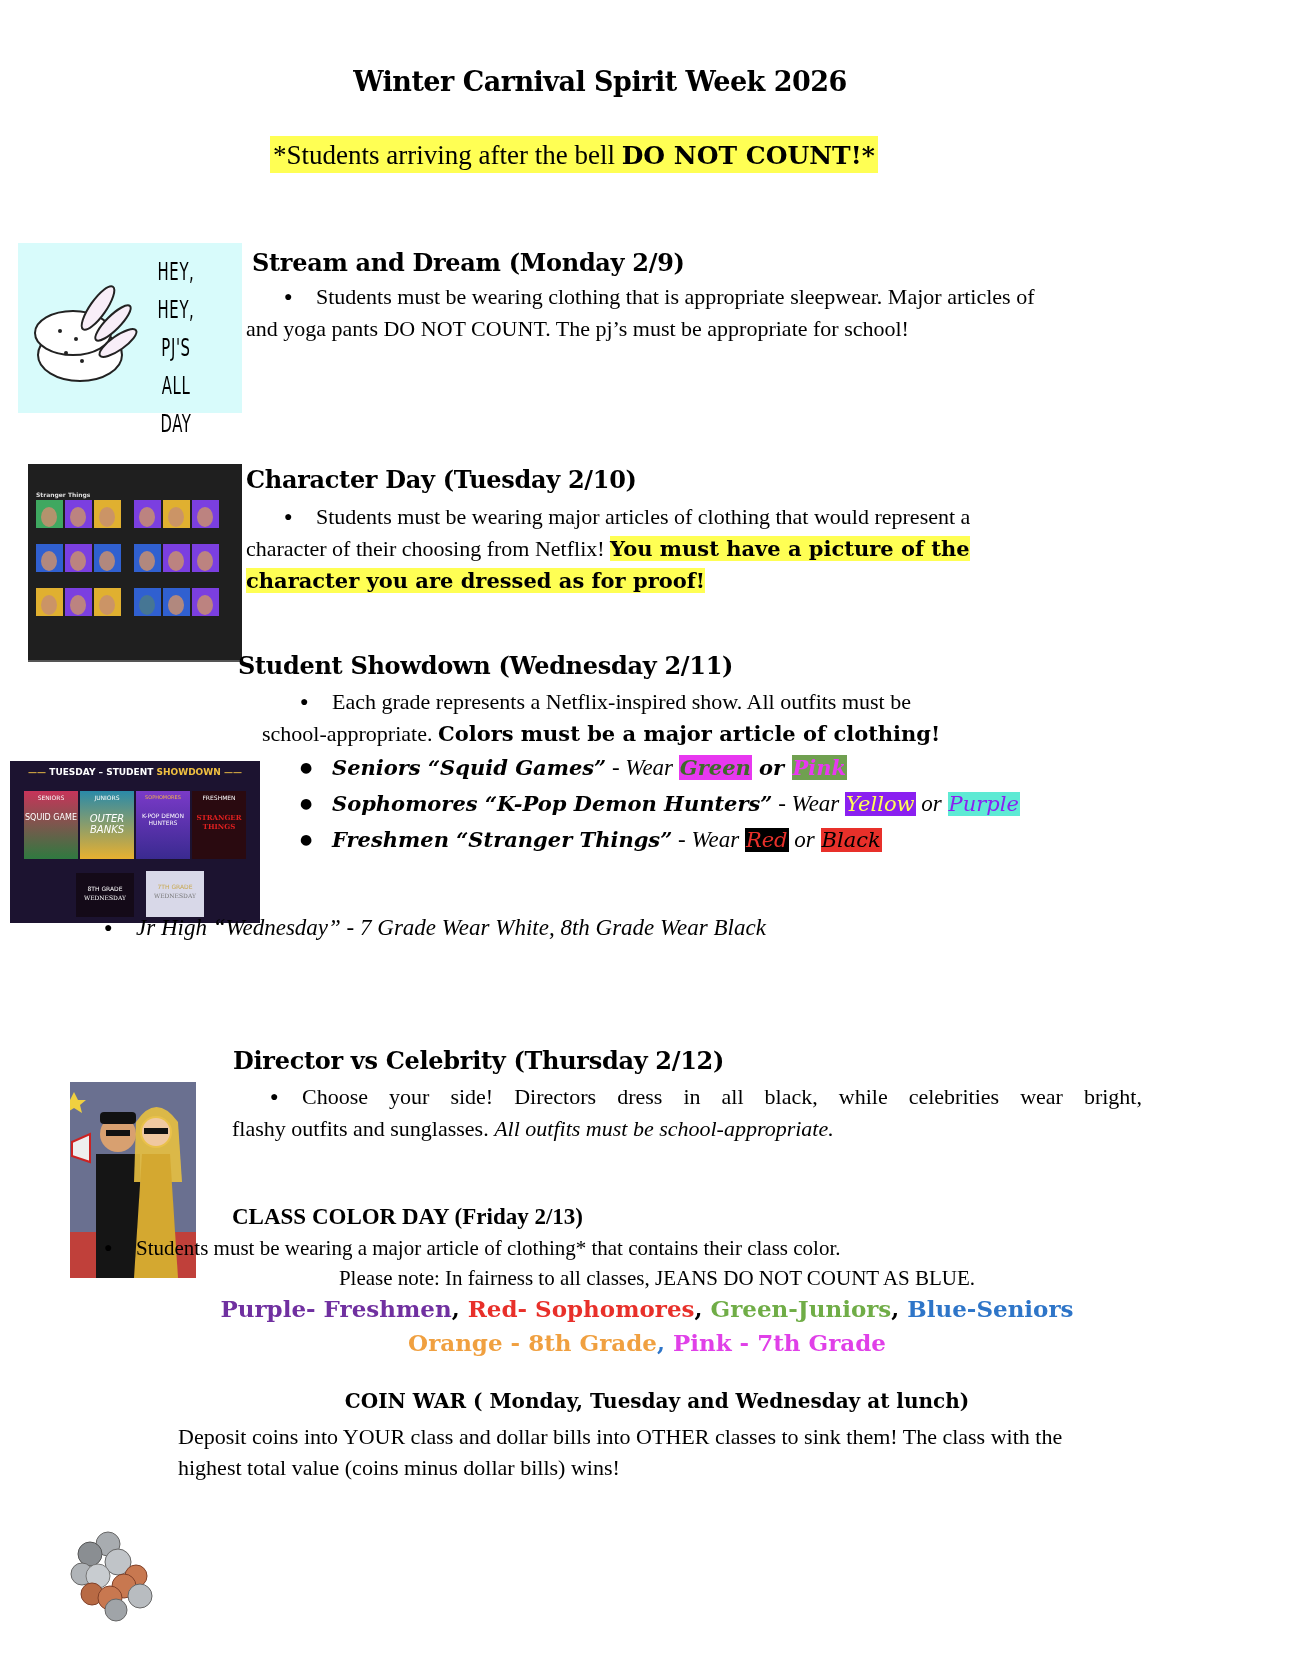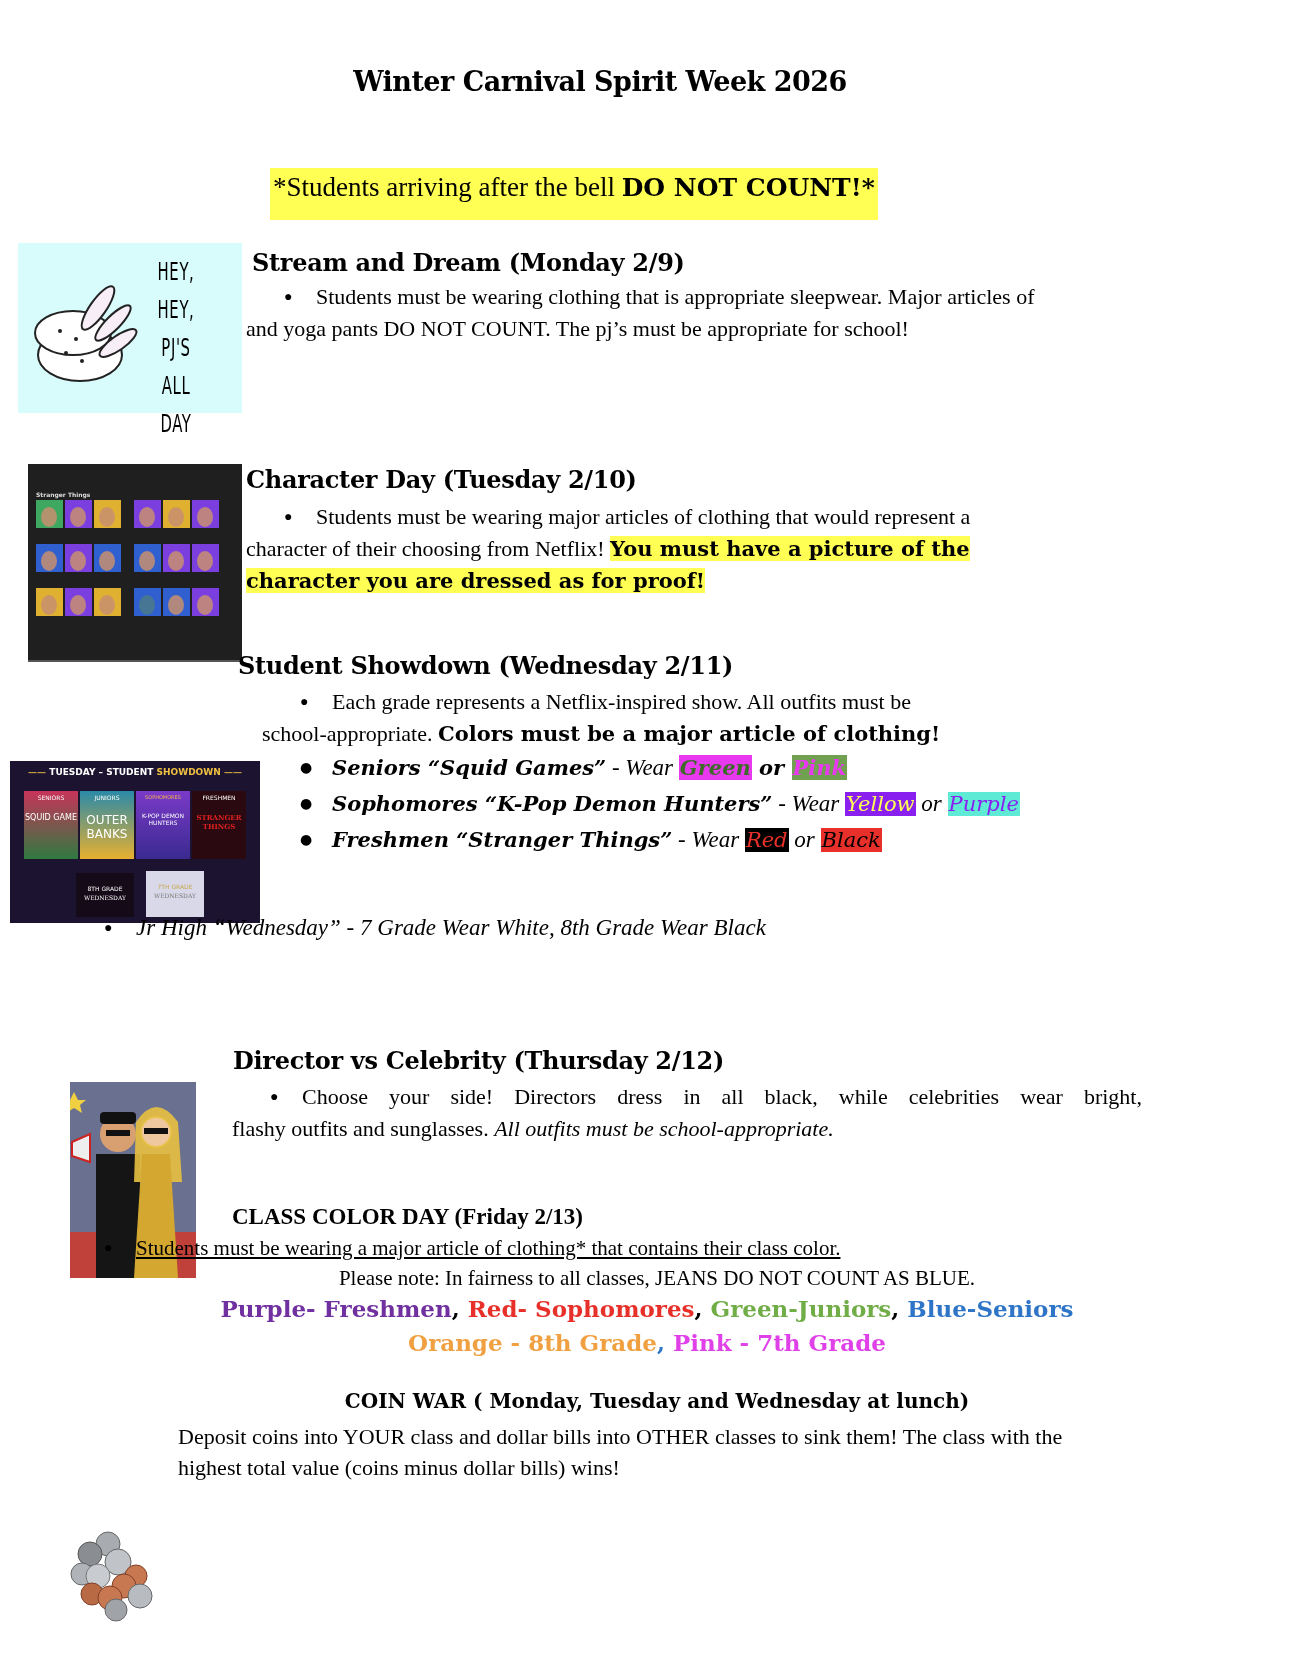--- a/index.html
+++ b/index.html
@@ -1,21 +1,21 @@
 <!DOCTYPE html>
 <html><head>
 <meta charset="utf-8">
 <style>
   html, body { margin:0; padding:0; background:#ffffff; }
   body { width:1294px; height:1678px; position:relative; overflow:hidden;
          font-family:"DejaVu Serif","Liberation Serif",serif; color:#000; }
   .abs { position:absolute; }
   .title { left:0; width:1200px; top:66px; text-align:center; font-size:27px; font-weight:bold;
            font-family:"DejaVu Serif",serif; letter-spacing:-0.5px; }
-  .warn { top:168px; left:270px; background:#ffff54; font-size:27px; padding:2px 3px 15px 3px;
+  .warn { top:136px; left:270px; background:#ffff54; font-size:27px; padding:2px 3px 0 3px;
           font-family:"Liberation Serif",serif; line-height:34px; }
   .warn b { font-family:"DejaVu Serif",serif; font-weight:bold; font-size:25px; }
   .h2 { font-family:"DejaVu Serif",serif; font-weight:bold; font-size:24px; letter-spacing:-0.3px; white-space:nowrap; }
   .para { font-family:"Liberation Serif",serif; font-size:22px; line-height:32px; }
   .bullet { display:inline-block; width:14px; font-size:14px; vertical-align:3px; }
   .hl-yellow { background:#ffff54; }
   .bb { font-family:"DejaVu Serif",serif; font-weight:bold; font-size:21px; }
 
   
   .img-pj { left:18px; top:243px; width:224px; height:170px; background:#d8fbfb; }
@@ -122,21 +122,21 @@
 <div class="abs img-sd">
   <div class="abs" style="left:0;top:6px;width:250px;text-align:center;font-family:'DejaVu Sans',sans-serif;font-size:9px;font-weight:bold;color:#fff;">
     <span style="color:#c9a040;">——</span> <span>TUESDAY – STUDENT </span><span style="color:#f0c040;">SHOWDOWN</span> <span style="color:#c9a040;">——</span>
   </div>
   <div class="abs" style="left:14px;top:30px;width:54px;height:68px;background:linear-gradient(#c8345a,#2f7a40);">
     <div style="font-size:6px;color:#fff;text-align:center;font-family:'DejaVu Sans',sans-serif;margin-top:3px;">SENIORS</div>
     <div style="font-size:8px;color:#fff;text-align:center;font-family:'DejaVu Sans',sans-serif;margin-top:12px;">SQUID GAME</div>
   </div>
   <div class="abs" style="left:70px;top:30px;width:54px;height:68px;background:linear-gradient(#2a8aa8,#e8b030);">
     <div style="font-size:6px;color:#fff;text-align:center;font-family:'DejaVu Sans',sans-serif;margin-top:3px;">JUNIORS</div>
-    <div style="font-size:12px;color:#fff;text-align:center;font-family:'DejaVu Sans',sans-serif;margin-top:12px;">OUTER BANKS</div>
+    <div style="font-size:10px;color:#fff;text-align:center;font-family:'DejaVu Sans',sans-serif;margin-top:12px;font-style:italic;">OUTER BANKS</div>
   </div>
   <div class="abs" style="left:126px;top:30px;width:54px;height:68px;background:linear-gradient(#7a3ac8,#3a2a90);">
     <div style="font-size:5px;color:#f0b050;text-align:center;font-family:'DejaVu Sans',sans-serif;margin-top:3px;">SOPHOMORES</div>
     <div style="font-size:6px;color:#fff;text-align:center;font-family:'DejaVu Sans',sans-serif;margin-top:12px;">K-POP DEMON HUNTERS</div>
   </div>
   <div class="abs" style="left:182px;top:30px;width:54px;height:68px;background:#2a0a10;">
     <div style="font-size:6px;color:#fff;text-align:center;font-family:'DejaVu Sans',sans-serif;margin-top:3px;">FRESHMEN</div>
     <div style="font-size:7px;color:#e02020;text-align:center;font-family:'DejaVu Serif',serif;font-weight:bold;margin-top:12px;">STRANGER THINGS</div>
   </div>
   <div class="abs" style="left:66px;top:112px;width:58px;height:44px;background:#140a18;">
@@ -187,21 +187,21 @@
   </svg>
 </div>
 <div class="abs h2" style="left:233px;top:1046px;">Director vs Celebrity (Thursday 2/12)</div>
 <div class="abs para" style="left:232px;top:1081px;width:910px;">
   <div style="padding-left:38px;text-align:justify;text-align-last:justify;"><span class="bullet">●</span><span style="padding-left:18px;">Choose your side! Directors dress in all black, while celebrities wear bright,</span></div>
   <div><span>flashy outfits and sunglasses. </span><i>All outfits must be school-appropriate.</i></div>
 </div>
 
 <div class="abs" style="left:232px;top:1204px;font-family:'Liberation Serif',serif;font-weight:bold;font-size:23px;">CLASS COLOR DAY (Friday 2/13)</div>
 <div class="abs" style="left:104px;top:1236px;font-family:'Liberation Serif',serif;font-size:21px;">
-  <span class="bullet">●</span><span style="padding-left:18px;text-decoration:underline;">Students must be wearing a major article of clothing* that contains their class color.</span>
+  <span class="bullet">●</span><span style="padding-left:18px;">Students must be wearing a major article of clothing* that contains their class color.</span>
 </div>
 <div class="abs" style="left:0;width:1294px;top:1266px;text-align:center;font-family:'Liberation Serif',serif;font-size:21px;padding-left:10px;">Please note: In fairness to all classes, JEANS DO NOT COUNT AS BLUE.</div>
 <div class="abs colors-line" style="top:1295px;">
   <span style="color:#7030a0;">Purple- Freshmen</span><span>, </span><span style="color:#e8302a;">Red- Sophomores</span><span>, </span><span style="color:#70ad47;">Green-Juniors</span><span>, </span><span style="color:#2e75c8;">Blue-Seniors</span>
 </div>
 <div class="abs colors-line" style="top:1329px;">
   <span style="color:#f0a040;">Orange - 8th Grade</span><span style="color:#2e75c8;">, </span><span style="color:#e040e8;">Pink - 7th Grade</span>
 </div>
 
 <div class="abs" style="left:0;width:1294px;top:1389px;text-align:center;font-family:'DejaVu Serif',serif;font-weight:bold;font-size:20px;padding-left:10px;">COIN WAR ( Monday, Tuesday and Wednesday at lunch)</div>

